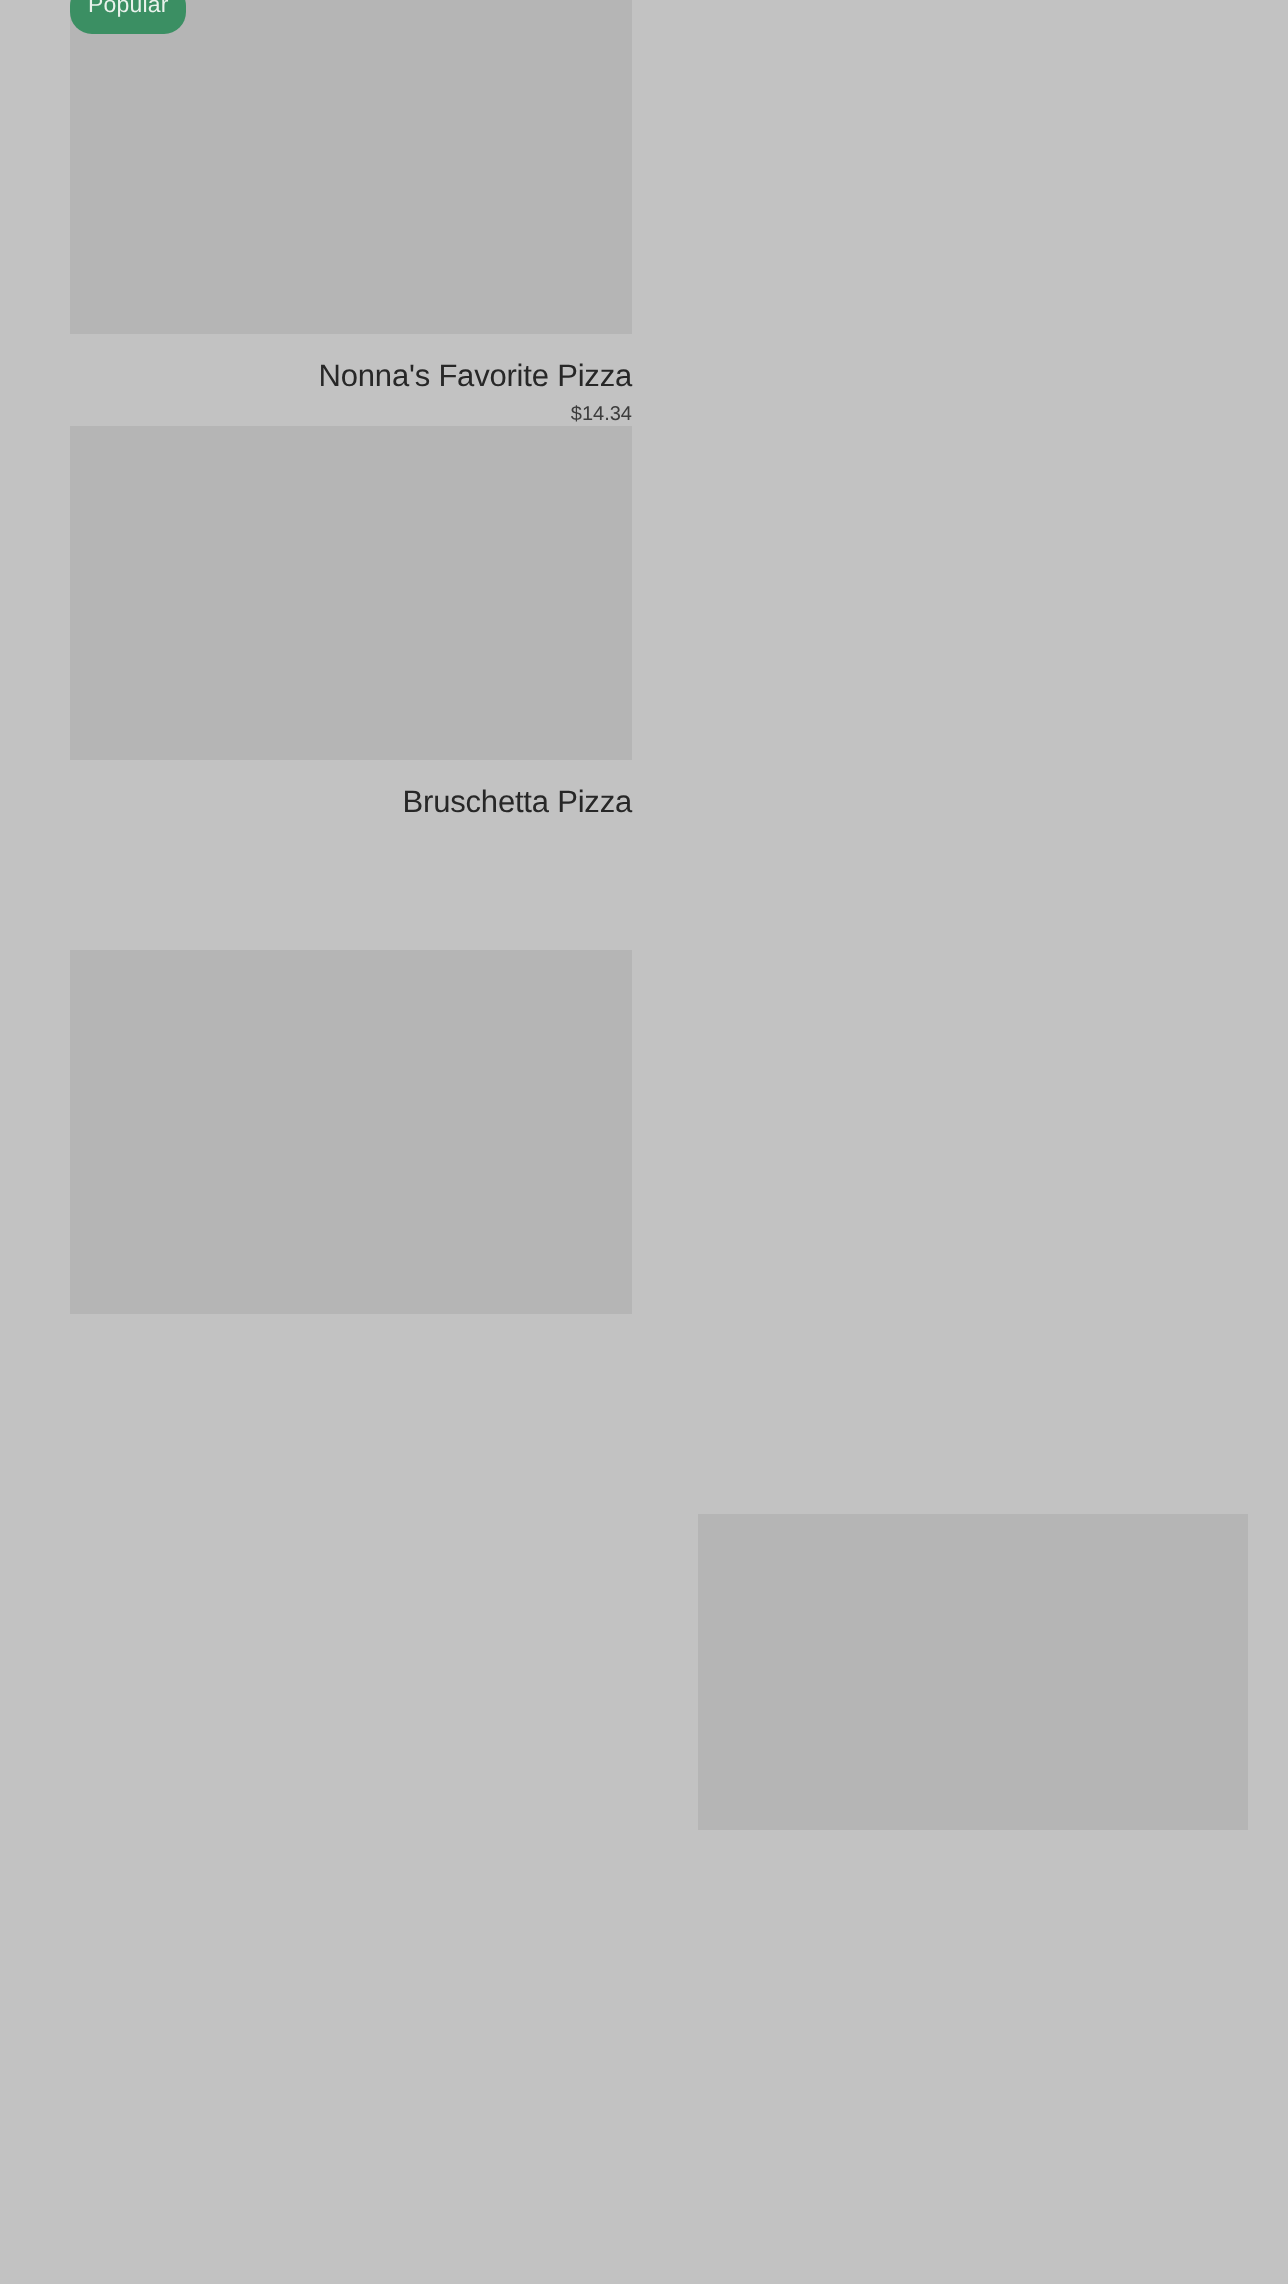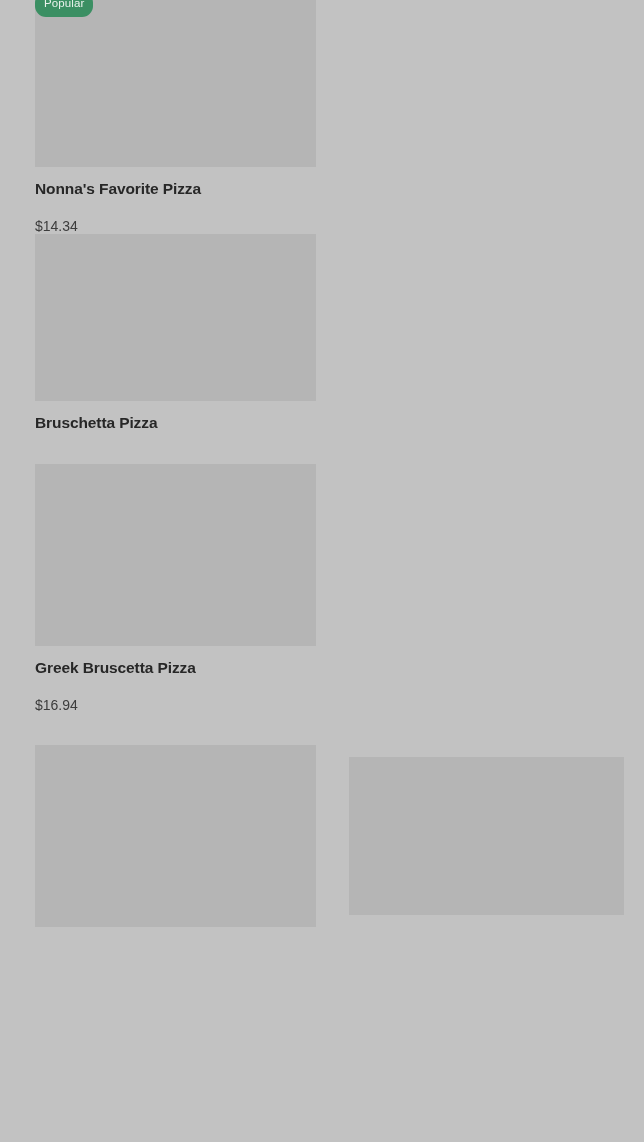--- a/index.html
+++ b/index.html
@@ -14,20 +14,21 @@
     color: #2b2b2b;
     overflow: hidden;
     position: relative;
   }
   .page {
     position: relative;
     width: 644px;
     height: 1142px;
     padding: 0;
     box-sizing: border-box;
+    text-align: right;
   }
   .menu-grid {
     padding: 0 35px 0 35px;
     box-sizing: border-box;
     display: flex;
     flex-wrap: wrap;
     column-gap: 33px;
   }
   .item {
     width: 281px;
@@ -52,30 +53,30 @@
     line-height: 1;
     padding: 6px 9px 7px 9px;
     border-radius: 11px;
     left: 0px;
     top: -8px;
     white-space: nowrap;
     letter-spacing: 0.1px;
   }
   .name {
     font-size: 15.5px;
-    font-weight: bold;
+    font-weight: normal;
     color: #272727;
     margin: 13px 0 0 0;
     line-height: 1.15;
     letter-spacing: -0.1px;
   }
   .price {
-    font-size: 14px;
+    font-size: 10px;
     color: #3c3c3c;
-    margin: 20px 0 0 0;
+    margin: 4px 0 0 0;
     line-height: 1.15;
   }
   .row-gap {
     height: 32px;
     width: 100%;
   }
   .floating-img {
     position: absolute;
     left: 349px;
     top: 757px;
@@ -99,25 +100,20 @@
       <div class="price">$14.34</div>
     </div>
 
     <div class="item">
       <div class="thumb short"></div>
       <div class="name">Bruschetta Pizza</div>
     </div>
 
     <div class="row-gap"></div>
 
-    <div class="item">
-      <div class="thumb"></div>
-      <div class="name">Greek Bruscetta Pizza</div>
-      <div class="price">$16.94</div>
-    </div>
 
 
     <div class="row-gap"></div>
 
     <div class="item">
       <div class="thumb"></div>
 
     </div>
 
   </div>

